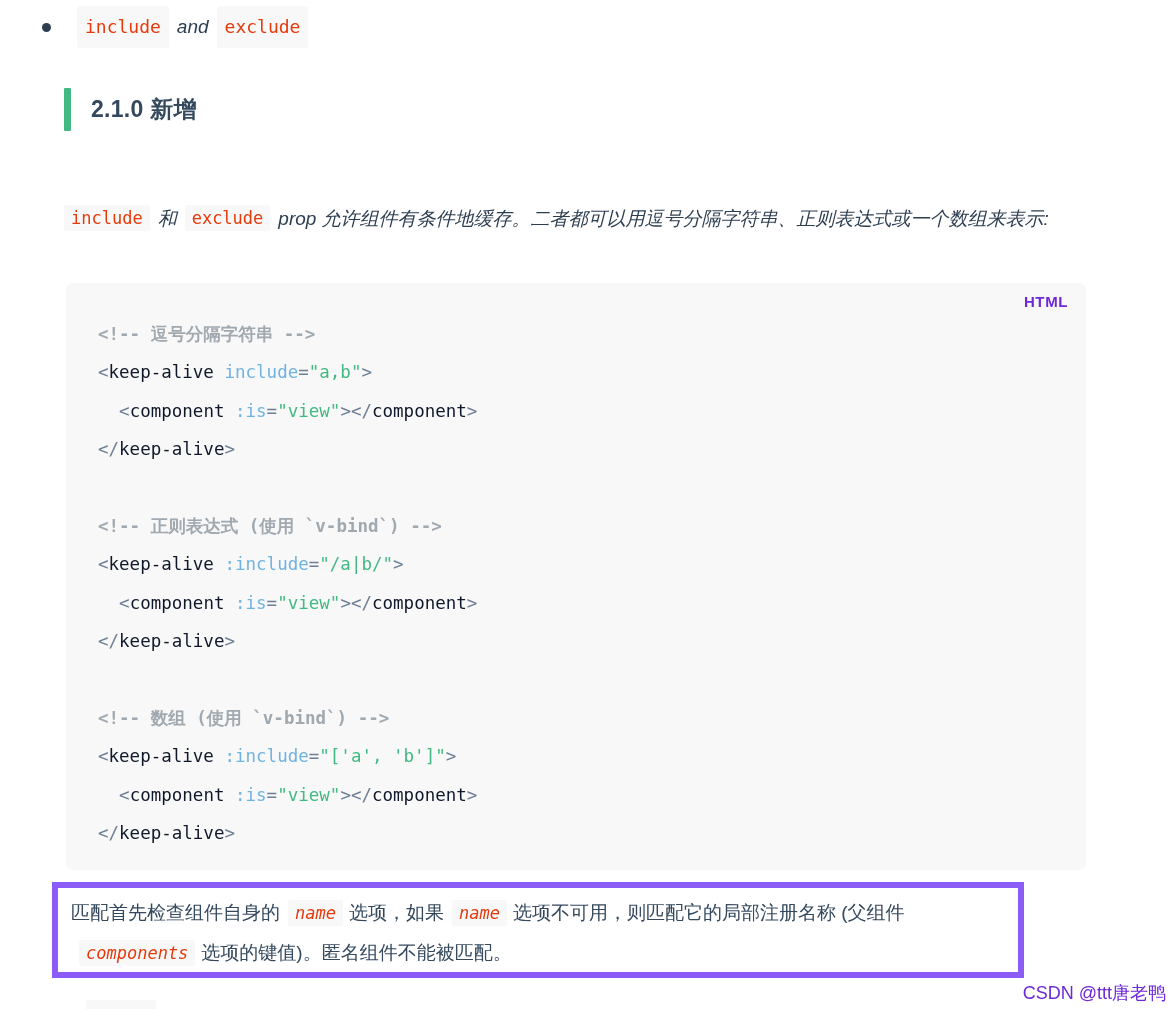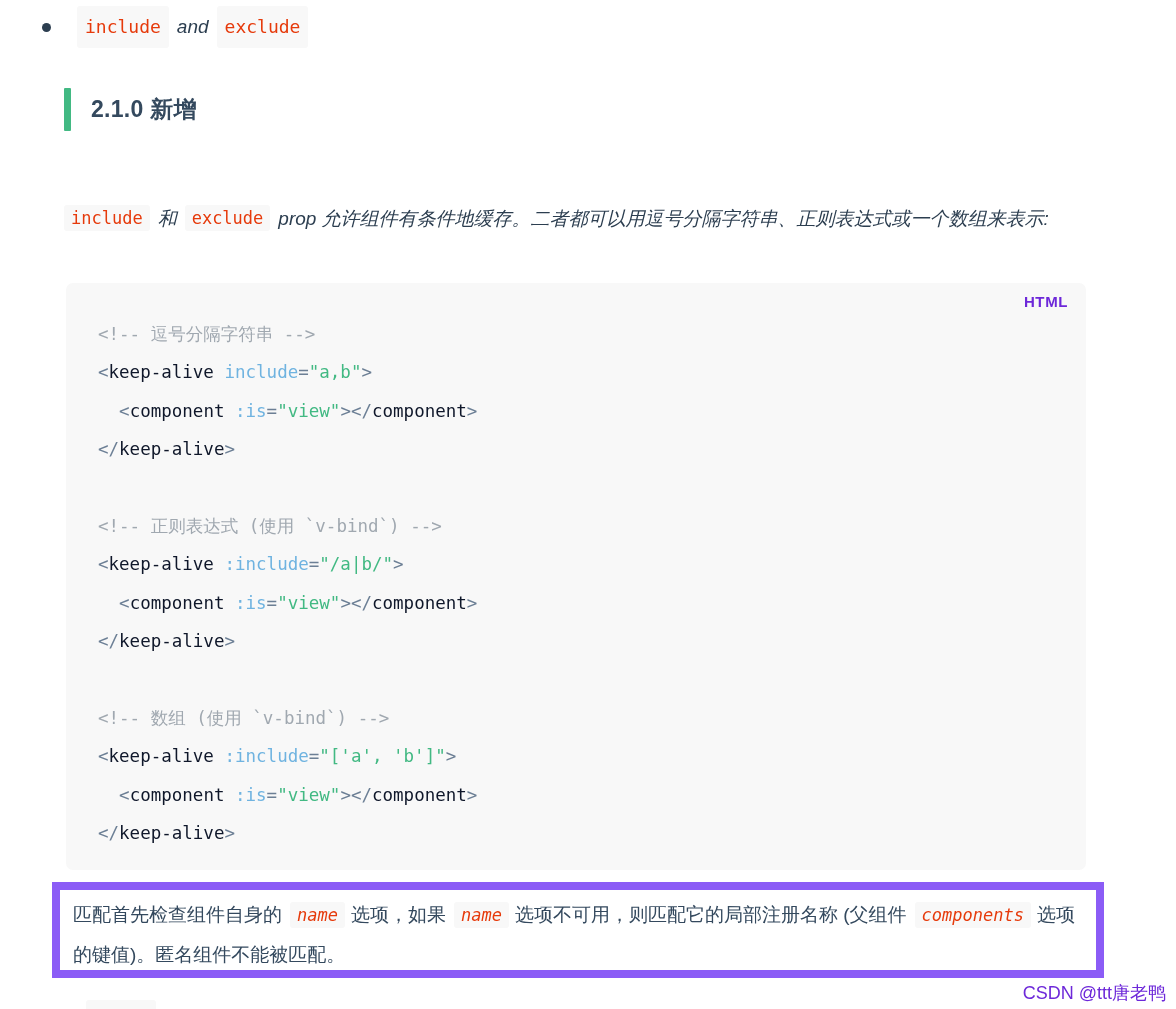--- a/index.html
+++ b/index.html
@@ -123,34 +123,34 @@
     left: 32px;
     top: 32px;
     right: 20px;
     font-family: "DejaVu Sans Mono", "Liberation Mono", monospace;
     font-size: 17.5px;
     line-height: 38.4px;
     white-space: pre;
     color: #5e6b78;
   }
   .code-line { white-space: pre; min-height: 38.4px; }
-  .t-comment { color: #a0a8b0; }
+  .t-comment { color: #a0a8b0; font-weight: bold; }
   .t-punct   { color: #6c7f95; }
   .t-tag     { color: #0f172a; }
   .t-attr    { color: #6fb3e0; }
   .t-string  { color: #42b983; }
 
   
   .redbox {
     position: absolute;
     left: 52px;
     top: 882px;
-    width: 1052px;
+    width: 972px;
     height: 96px;
-    border: 8px solid #8b5cf6;
+    border: 6px solid #8b5cf6;
     box-sizing: border-box;
     background: #ffffff;
   }
   .redbox-text {
     position: absolute;
     left: 13px;
     top: 5px;
     right: 4px;
     font-size: 19px;
     line-height: 39px;

